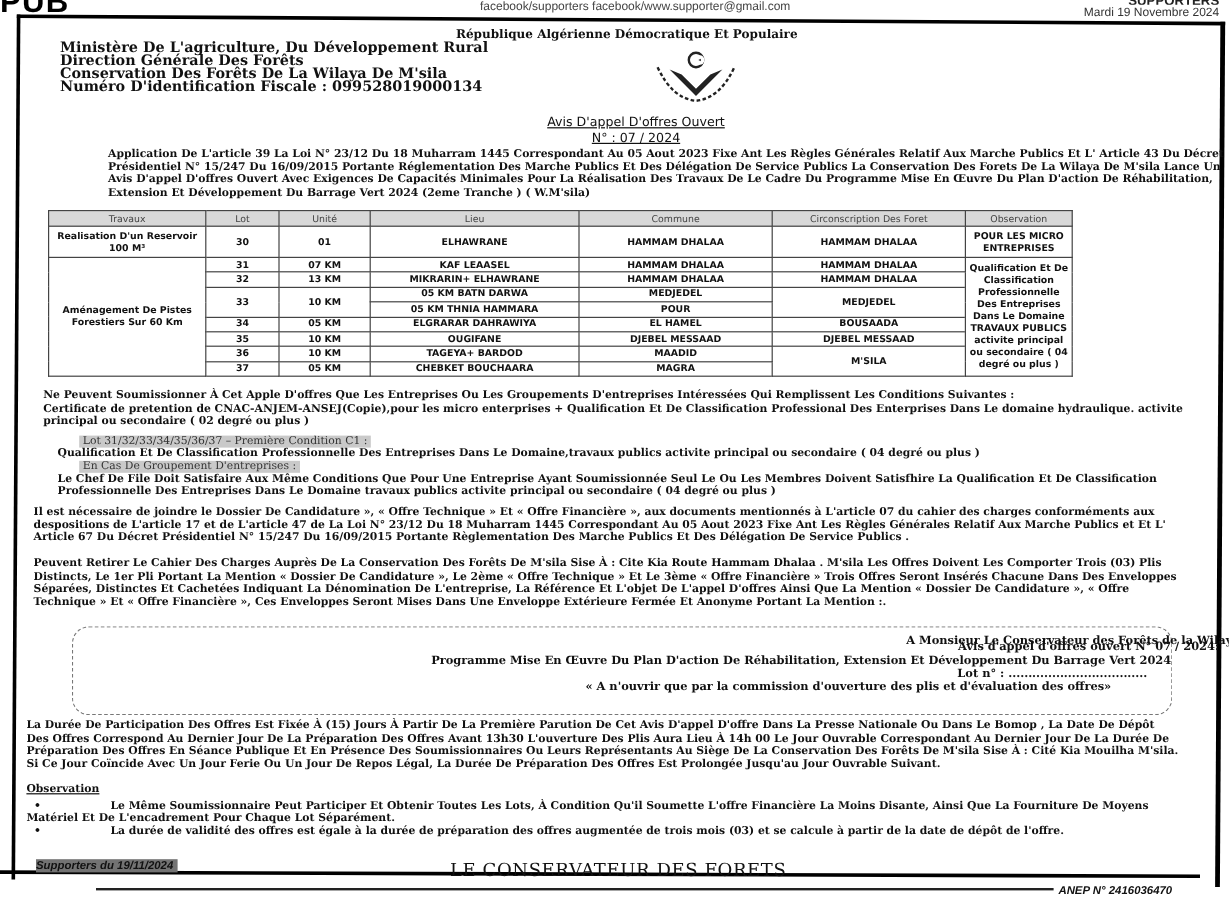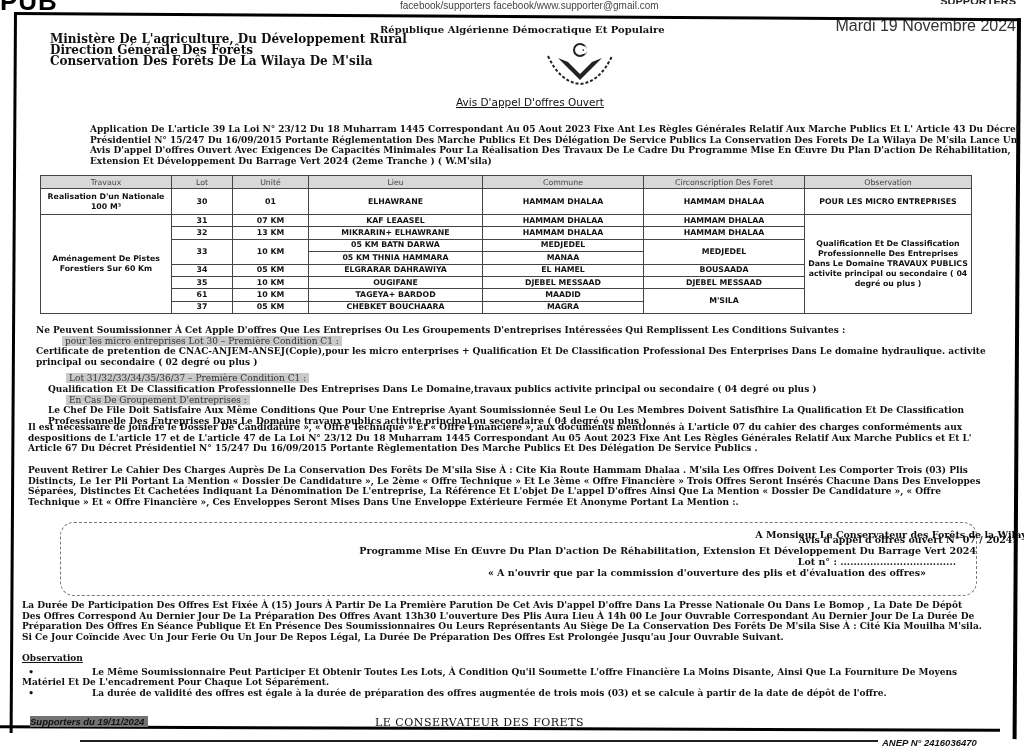--- a/index.html
+++ b/index.html
@@ -14,21 +14,21 @@
   }
   .masthead-center {
     position: absolute; left: 400px; top: 0; font-family: "Liberation Sans", sans-serif;
     font-size: 10px; color: #444;
   }
   .masthead-right {
     position: absolute; right: 8px; top: -4px; text-align: right;
     font-family: "Liberation Sans", sans-serif; color: #222;
   }
   .masthead-right .brand { font-weight: bold; font-size: 11px; line-height: 10px; height: 8px; overflow: hidden; }
-  .masthead-right .date { font-size: 16px; color: #333; margin-top: 13px; text-align: center; }
+  .masthead-right .date { font-size: 10px; color: #333; margin-top: 1px; text-align: center; }
 
   .frame {
     position: absolute; left: 14px; top: 12px; width: 1000px; height: 718px;
     border-top: 3px solid #000; border-left: 3px solid #000; border-right: 4px solid #000;
     transform: rotate(0.35deg); transform-origin: left top;
   }
   .bottom-rule {
     position: absolute; left: 0; top: 727px; width: 1000px; height: 3px; background: #000;
     transform: rotate(0.2deg);
   }
@@ -42,39 +42,39 @@
 
   .notice-title {
     position: absolute; left: 400px; top: 96px; width: 260px; text-align: center;
     font-family: "DejaVu Sans", sans-serif; font-size: 10.5px; line-height: 13px; text-decoration: underline;
   }
 
   .para { position: absolute; font-size: 9px; line-height: 10.6px; font-weight: bold; }
   .p1 { left: 44px; top: 124px; width: 940px; margin-left: 46px; }
 
   table.lots {
-    position: absolute; left: 40px; top: 175px; width: 932px; border-collapse: collapse;
+    position: absolute; left: 40px; top: 175px; width: 854px; border-collapse: collapse;
     font-family: "DejaVu Sans", sans-serif; font-size: 7.8px; font-weight: bold; text-align: center;
   }
   table.lots th {
     background: #d8d8d8; font-weight: normal; color: #444; border: 1px solid #444; height: 12px; padding: 0;
   }
   table.lots td { border: 1px solid #444; padding: 0 2px; height: 11.4px; line-height: 10px; }
 
   .cond-hl { background: #c9c9c9; font-weight: normal; color: #333; padding: 0 3px; }
 
   .envelope {
     position: absolute; left: 60px; top: 522px; width: 915px; height: 72px;
     border: 1px dashed #777; border-radius: 14px;
     font-size: 9.5px; font-weight: bold; text-align: right; line-height: 11px;
   }
   .envelope div { position: relative; }
   .obs-title { text-decoration: underline; }
   .bullet { display: inline-block; width: 70px; }
-  .signature { position: absolute; left: 375px; top: 716px; font-size: 11px; letter-spacing: 0.5px; }
+  .signature { position: absolute; left: 375px; top: 716px; font-size: 15px; letter-spacing: 0.5px; }
   .supporters-foot {
     position: absolute; left: 30px; top: 716px; font-family: "Liberation Sans", sans-serif;
     font-size: 9.5px; font-style: italic; font-weight: bold; background: #737373; padding-right: 4px;
   }
   .anep {
     position: absolute; left: 878px; top: 737px; font-family: "Liberation Sans", sans-serif;
     font-size: 9.5px; font-style: italic; font-weight: bold; background: #fff; padding: 0 4px; text-align: center;
   }
 </style>
 </head>
@@ -87,51 +87,53 @@
   <div class="date">Mardi 19 Novembre 2024</div>
 </div>
 
 <div class="frame"></div>
 
 <div class="rep-title">République Algérienne Démocratique Et Populaire</div>
 <div class="ministry">
   <div>Ministère De L'agriculture, Du Développement Rural</div>
   <div>Direction Générale Des Forêts</div>
   <div>Conservation Des Forêts De La Wilaya De  M'sila</div>
+  <div>Numéro D'identification Fiscale : 099528019000134</div>
 </div>
 
 <svg class="emblem" viewBox="0 0 80 50">
   <path d="M8 18 Q20 44 40 46 Q60 44 72 18" fill="none" stroke="#222" stroke-width="2" stroke-dasharray="3 2"></path>
   <path d="M18 20 L40 42 L62 20 L52 24 L40 36 L28 24 Z" fill="#222"></path>
   <circle cx="40" cy="12" r="6" fill="none" stroke="#222" stroke-width="2"></circle>
   <circle cx="43" cy="12" r="4" fill="#fff"></circle>
   <path d="M42 12 l2 -1 l0 2 z" fill="#222"></path>
 </svg>
 
 <div class="notice-title">
   <div>Avis D'appel D'offres Ouvert</div>
+  <div>N° : 07  / 2024</div>
 </div>
 
 <div class="para p1">Application De L'article 39 La Loi N° 23/12 Du 18 Muharram 1445 Correspondant Au 05 Aout 2023 Fixe Ant Les Règles Générales Relatif Aux Marche Publics Et L' Article 43 Du Décret Présidentiel N° 15/247 Du 16/09/2015 Portante Réglementation Des Marche Publics Et Des Délégation De Service Publics La Conservation Des Forets De La Wilaya De M'sila Lance Un Avis D'appel D'offres Ouvert Avec Exigences De Capacités Minimales Pour La Réalisation Des Travaux De Le Cadre Du Programme Mise En Œuvre Du Plan D'action De Réhabilitation, Extension Et Développement Du Barrage Vert 2024 (2eme Tranche ) ( W.M'sila)</div>
 
 <table class="lots">
   <thead>
     <tr>
       <th style="width:130px">Travaux</th>
       <th style="width:60px">Lot</th>
       <th style="width:75px">Unité</th>
       <th style="width:173px">Lieu</th>
       <th style="width:160px">Commune</th>
       <th style="width:160px">Circonscription Des Foret</th>
       <th>Observation</th>
     </tr>
   </thead>
   <tbody>
     <tr style="height:26px">
-      <td>Realisation D'un Nationale 100 M³</td>
+      <td>Realisation D'un Reservoir 100 M³</td>
       <td>30</td>
       <td>01</td>
       <td>ELHAWRANE</td>
       <td>HAMMAM DHALAA</td>
       <td>HAMMAM DHALAA</td>
       <td>POUR LES MICRO ENTREPRISES</td>
     </tr>
     <tr>
       <td rowspan="8">Aménagement De Pistes Forestiers Sur 60 Km</td>
       <td>31</td>
@@ -150,55 +152,54 @@
     </tr>
     <tr>
       <td rowspan="2">33</td>
       <td rowspan="2">10 KM</td>
       <td>05 KM  BATN DARWA</td>
       <td>MEDJEDEL</td>
       <td rowspan="2">MEDJEDEL</td>
     </tr>
     <tr>
       <td>05 KM  THNIA HAMMARA</td>
-      <td>MANAA</td>
+      <td>POUR</td>
     </tr>
     <tr>
       <td>34</td>
       <td>05 KM</td>
       <td>ELGRARAR DAHRAWIYA</td>
       <td>EL HAMEL</td>
       <td>BOUSAADA</td>
     </tr>
     <tr>
       <td>35</td>
       <td>10 KM</td>
       <td>OUGIFANE</td>
       <td>DJEBEL MESSAAD</td>
       <td>DJEBEL MESSAAD</td>
     </tr>
     <tr>
-      <td>61</td>
+      <td>36</td>
       <td>10 KM</td>
       <td>TAGEYA+ BARDOD</td>
       <td>MAADID</td>
       <td rowspan="2">M'SILA</td>
     </tr>
     <tr>
       <td>37</td>
       <td>05 KM</td>
       <td>CHEBKET BOUCHAARA</td>
       <td>MAGRA</td>
     </tr>
   </tbody>
 </table>
 
 <div class="para" style="left:36px; top:325px; width:950px;">
   <div>Ne Peuvent Soumissionner À Cet Apple D'offres Que Les Entreprises Ou Les Groupements D'entreprises Intéressées Qui Remplissent Les Conditions Suivantes :</div>
-  <div style="padding-left:26px"><span class="cond-hl">pour les micro entreprises Lot 30 – Première Condition C1 :</span></div>
   <div>Certificate de pretention de CNAC-ANJEM-ANSEJ(Copie),pour les micro enterprises + Qualification Et De Classification Professional Des Enterprises Dans Le domaine hydraulique. activite principal ou secondaire ( 02 degré ou plus )</div>
   <div style="padding-left:30px; margin-top:6px"><span class="cond-hl">Lot 31/32/33/34/35/36/37 – Première Condition C1 :</span></div>
   <div style="padding-left:12px">Qualification Et De Classification Professionnelle Des Entreprises Dans Le Domaine,travaux publics   activite principal ou secondaire ( 04 degré ou plus )</div>
   <div style="padding-left:30px"><span class="cond-hl">En Cas De Groupement D'entreprises :</span></div>
   <div style="padding-left:12px">Le Chef De File Doit Satisfaire Aux Même Conditions Que Pour Une Entreprise Ayant Soumissionnée Seul Le Ou Les Membres Doivent Satisfhire La Qualification Et De Classification Professionnelle Des Entreprises Dans Le Domaine travaux publics   activite principal ou secondaire ( 04 degré ou plus )</div>
 </div>
 
 <div class="para" style="left:28px; top:422px; width:955px;">Il est nécessaire de joindre le Dossier De Candidature », « Offre Technique » Et « Offre Financière », aux documents mentionnés à L'article 07 du cahier des charges conforméments aux despositions de L'article 17 et de L'article 47 de La Loi N° 23/12 Du 18 Muharram 1445 Correspondant Au 05 Aout 2023 Fixe Ant Les Règles Générales Relatif Aux Marche Publics et Et L' Article 67 Du Décret Présidentiel N° 15/247 Du 16/09/2015 Portante Règlementation Des Marche Publics Et Des Délégation De Service Publics .</div>
 <div class="para" style="left:28px; top:465px; width:955px;">Peuvent Retirer Le Cahier Des Charges Auprès De La Conservation Des Forêts De M'sila Sise À : Cite Kia Route Hammam Dhalaa . M'sila Les Offres Doivent Les  Comporter Trois (03) Plis Distincts, Le 1er Pli Portant La Mention « Dossier De Candidature », Le 2ème « Offre Technique » Et Le 3ème « Offre Financière » Trois Offres Seront Insérés Chacune Dans Des Enveloppes Séparées, Distinctes Et Cachetées Indiquant La Dénomination De L'entreprise, La Référence Et L'objet De L'appel D'offres Ainsi Que La Mention « Dossier De Candidature », « Offre Technique » Et « Offre Financière », Ces Enveloppes Seront Mises Dans Une Enveloppe Extérieure Fermée Et Anonyme Portant La Mention :.</div>
 

